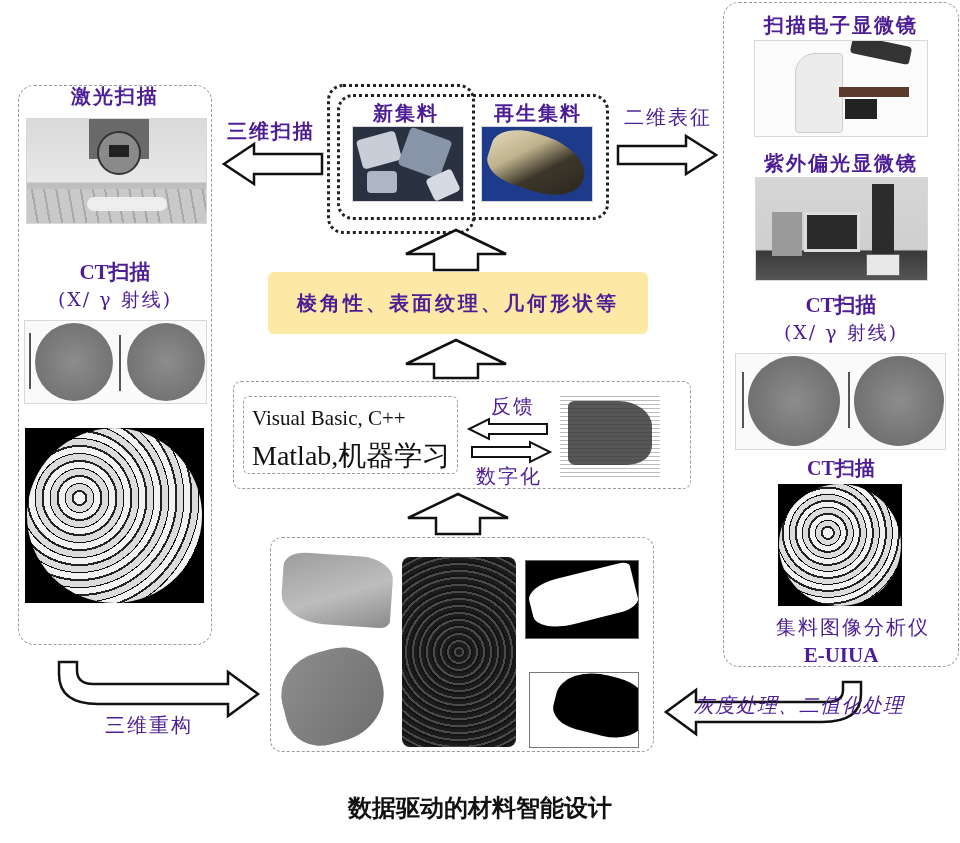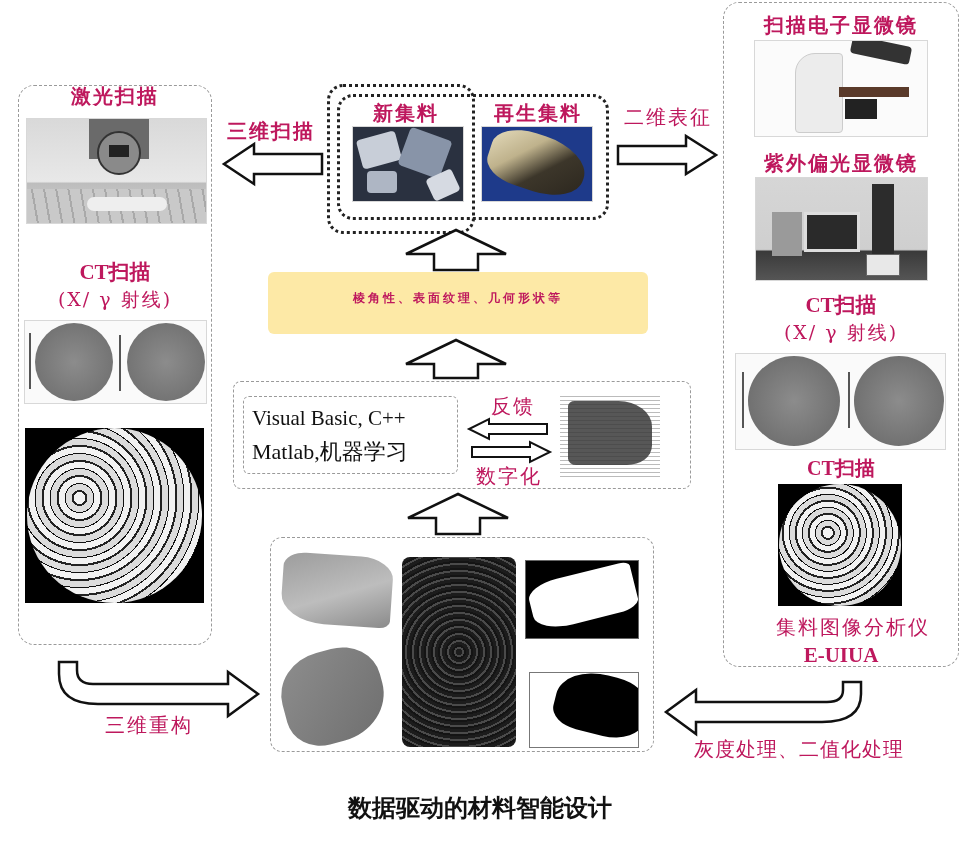--- a/index.html
+++ b/index.html
@@ -1,20 +1,20 @@
 <!DOCTYPE html>
 <html><head>
 <meta charset="utf-8">
 <style>
   * { box-sizing: border-box; margin: 0; padding: 0; }
   html, body { width: 960px; height: 843px; background: #ffffff; overflow: hidden; }
   body { position: relative; font-family: "DejaVu Serif", "Liberation Serif", serif; color: #111; }
   .abs { position: absolute; }
   .panel { position: absolute; border: 1.5px dashed #9a9a9a; border-radius: 16px; background: #fff; }
-  .lbl { position: absolute; font-size: 20px; font-weight: bold; text-align: center; white-space: nowrap; letter-spacing: 2px; color: #be185d; }
+  .lbl { position: absolute; font-size: 20px; font-weight: bold; text-align: center; white-space: nowrap; letter-spacing: 2px; color: #4c1d95; }
   .lbl-latin { font-family: "Liberation Serif", "DejaVu Serif", serif; font-weight: bold; letter-spacing: 0; }
   .img { position: absolute; overflow: hidden; border: 1px solid #d8d8d8; }
   .dotted { position: absolute; border: 3px dotted #222; border-radius: 16px; }
   svg { position: absolute; overflow: visible; }
 </style>
 </head>
 <body>
 
 <div class="panel" style="left:18px;top:85px;width:194px;height:560px;"></div>
 <div class="lbl" style="left:18px;top:83px;width:194px;">激光扫描</div>
@@ -61,30 +61,30 @@
 <div class="lbl" style="left:614px;top:104px;width:108px;font-weight:normal;">二维表征</div>
 <svg style="left:616px;top:134px;" width="102" height="42" viewBox="0 0 102 42">
   <polygon points="2,12 70,12 70,2 100,21 70,40 70,30 2,30" fill="#fff" stroke="#111" stroke-width="2.5"></polygon>
 </svg>
 
 <svg style="left:404px;top:228px;" width="104" height="44" viewBox="0 0 104 44">
   <polygon points="52,2 102,26 74,26 74,42 30,42 30,26 2,26" fill="#fff" stroke="#111" stroke-width="2.5"></polygon>
 </svg>
 
 <div class="abs" style="left:268px;top:272px;width:380px;height:62px;background:#fde9a6;border-radius:6px;"></div>
-<div class="lbl" style="left:268px;top:290px;width:380px;font-size:12px;letter-spacing:3px;">棱角性、表面纹理、几何形状等</div>
+<div class="lbl" style="left:268px;top:290px;width:380px;font-size:20px;letter-spacing:3px;">棱角性、表面纹理、几何形状等</div>
 
 <svg style="left:404px;top:338px;" width="104" height="42" viewBox="0 0 104 42">
   <polygon points="52,2 102,26 74,26 74,40 30,40 30,26 2,26" fill="#fff" stroke="#111" stroke-width="2.5"></polygon>
 </svg>
 
 <div class="panel" style="left:233px;top:381px;width:458px;height:108px;border-radius:8px;"></div>
 <div class="panel" style="left:243px;top:396px;width:215px;height:78px;border-radius:6px;"></div>
 <div class="abs lbl-latin" style="left:252px;top:406px;font-size:21px;font-weight:normal;white-space:nowrap;">Visual Basic, C++</div>
-<div class="abs lbl-latin" style="left:252px;top:437px;font-size:22px;font-weight:normal;white-space:nowrap;">Matlab,机器学习</div>
+<div class="abs lbl-latin" style="left:252px;top:437px;font-size:28px;font-weight:normal;white-space:nowrap;">Matlab,机器学习</div>
 <div class="lbl" style="left:478px;top:393px;width:70px;font-weight:normal;text-align:center;">反馈</div>
 <svg style="left:467px;top:418px;" width="82" height="22" viewBox="0 0 82 22">
   <polygon points="80,6 22,6 22,1 2,11 22,21 22,16 80,16" fill="#fff" stroke="#111" stroke-width="2"></polygon>
 </svg>
 <svg style="left:470px;top:441px;" width="82" height="22" viewBox="0 0 82 22">
   <polygon points="2,6 60,6 60,1 80,11 60,21 60,16 2,16" fill="#fff" stroke="#111" stroke-width="2"></polygon>
 </svg>
 <div class="lbl" style="left:466px;top:463px;width:86px;font-weight:normal;">数字化</div>
 <div class="img" style="left:560px;top:395px;width:100px;height:82px;border:none;background:repeating-linear-gradient(0deg,#bbb 0 1px,#fff 1px 4px),repeating-linear-gradient(90deg,#bbb 0 1px,transparent 1px 4px);">
   <div class="abs" style="left:8px;top:6px;width:84px;height:64px;background:#3a3a3a;border-radius:8% 40% 30% 10%;opacity:0.85;"></div>
@@ -136,15 +136,15 @@
 <div class="lbl lbl-latin" style="left:723px;top:643px;width:236px;font-size:21px;">E-UIUA</div>
 
 <svg style="left:56px;top:660px;" width="206" height="60" viewBox="0 0 206 60">
   <path d="M3,2 L21,2 L21,10 Q21,24 37,24 L172,24 L172,12 L202,34 L172,56 L172,44 L42,44 Q3,44 3,14 Z" fill="#fff" stroke="#111" stroke-width="2.5"></path>
 </svg>
 <div class="lbl" style="left:94px;top:712px;width:110px;font-weight:normal;">三维重构</div>
 
 <svg style="left:664px;top:680px;" width="200" height="56" viewBox="0 0 200 56">
   <path d="M197,2 L179,2 L179,10 Q179,22 163,22 L32,22 L32,10 L2,32 L32,54 L32,42 L158,42 Q197,42 197,14 Z" fill="#fff" stroke="#111" stroke-width="2.5"></path>
 </svg>
-<div class="lbl" style="left:664px;top:736px;width:270px;font-weight:normal;letter-spacing:1px;">灰度处理、二值化处理</div>
+<div class="lbl" style="left:664px;top:692px;width:270px;font-weight:normal;letter-spacing:1px;font-style:italic;">灰度处理、二值化处理</div>
 
 <div class="abs" style="left:0;top:792px;width:960px;text-align:center;font-family:'DejaVu Sans','Liberation Sans',sans-serif;font-weight:bold;font-size:24px;color:#111;">数据驱动的材料智能设计</div>
 
 </body></html>

